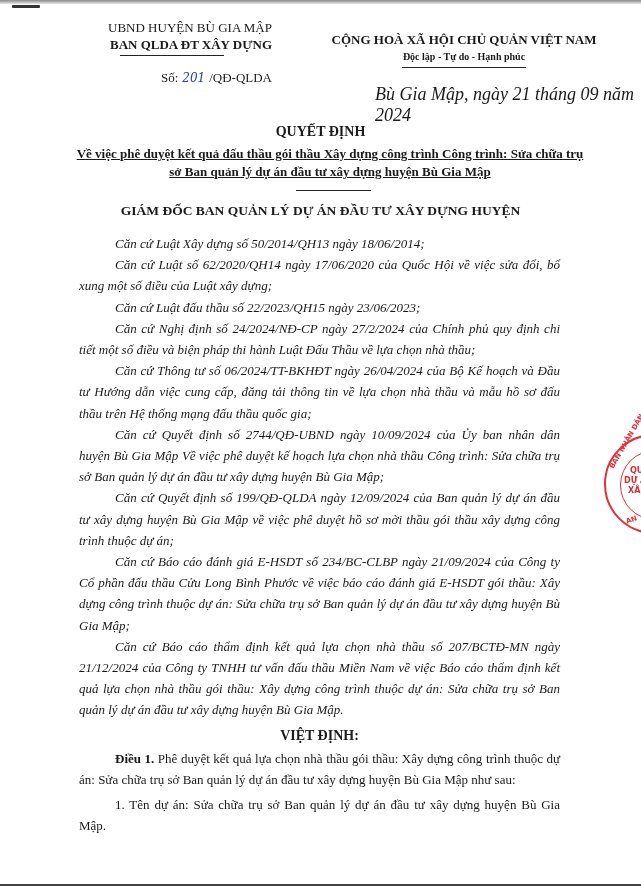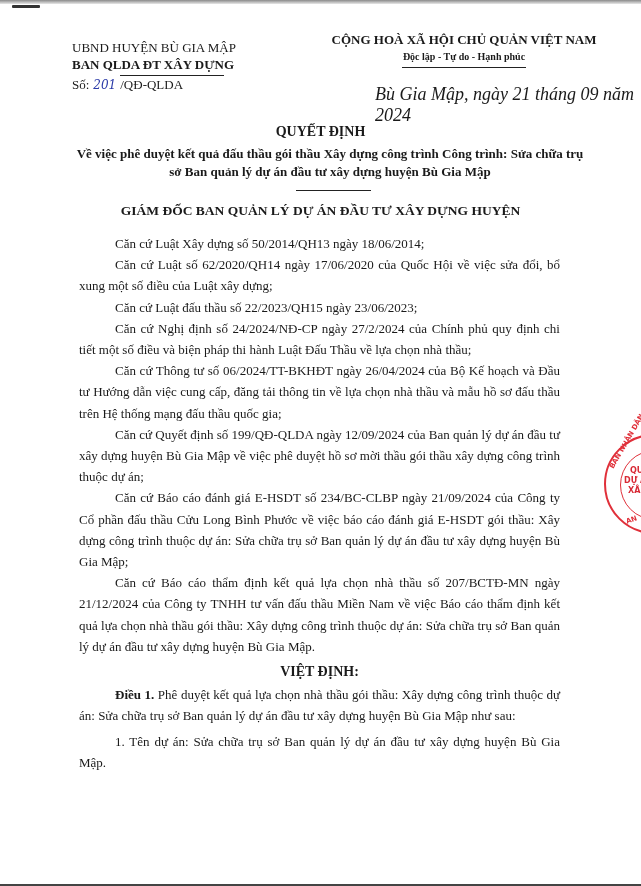--- a/index.html
+++ b/index.html
@@ -15,61 +15,61 @@
   }
   .top-mark {
     position: absolute; left: 12px; top: 5px; width: 28px; height: 3px;
     background: #333; border-radius: 1px;
   }
   .bottom-bar {
     position: absolute; left: 0; top: 884px; width: 641px; height: 2px;
     background: #444;
   }
   .header-left {
-    position: absolute; left: 72px; top: 39px; width: 200px; text-align: left;
+    position: absolute; left: 72px; top: 19px; width: 200px; text-align: right;
     font-size: 13px; line-height: 17px;
   }
   .header-left .agency { font-weight: normal; letter-spacing: 0; }
   .header-left .unit { font-weight: bold; }
   .header-left .rule { width: 104px; height: 1px; background: #222; margin: 2px auto 0; }
-  .header-left .number { font-size: 13px; }
+  .header-left .number { margin-top: 13px; font-size: 13px; }
   .handwritten { color: #2a3aa8; font-family: "DejaVu Serif", serif; font-style: italic; font-size: 12px; margin: 0 4px; }
 
   .header-right {
     position: absolute; left: 294px; top: 31px; width: 340px; text-align: center;
     font-size: 13px; line-height: 17px; font-weight: bold;
   }
   .header-right .motto { font-size: 10px; }
   .header-right .rule { width: 124px; height: 1px; background: #222; margin: 2px auto 0; }
   .date-line {
     position: absolute; left: 375px; top: 84px; font-style: italic; font-size: 18px;
   }
 
   .title {
     position: absolute; left: 0; width: 641px; top: 124px; text-align: center;
     font-weight: bold; font-size: 14px;
   }
   .subject {
     position: absolute; left: 70px; width: 520px; top: 145px; text-align: center;
-    font-weight: bold; font-size: 13px; line-height: 18px;
+    font-weight: bold; font-size: 13px; line-height: 18px; text-decoration: underline;
   }
   .subject-rule {
     position: absolute; left: 296px; top: 190px; width: 75px; height: 1px; background: #222;
   }
   .authority {
     position: absolute; left: 0; width: 641px; top: 203px; text-align: center;
     font-weight: bold; font-size: 13.5px;
   }
 
   .body {
     position: absolute; left: 79px; top: 233px; width: 481px;
     font-size: 13px; line-height: 21.2px; text-align: justify;
   }
   .body p { margin: 0; text-indent: 36px; }
-  .body p.basis { }
+  .body p.basis { font-style: italic; }
   .body .decide {
     text-align: center; text-indent: 0; font-weight: bold; font-size: 14px;
     margin: 4px 0 2px;
   }
   .body p.art { font-style: normal; }
   .body p.art b { font-weight: bold; }
   .body p.item { margin-top: 4px; }
 
   .stamp {
     position: absolute; left: 604px; top: 434px; width: 100px; height: 100px;
@@ -114,20 +114,21 @@
 <div class="subject">Về việc phê duyệt kết quả đấu thầu gói thầu Xây dựng công trình Công trình: Sửa chữa trụ sở Ban quản lý dự án đầu tư xây dựng huyện Bù Gia Mập</div>
 <div class="subject-rule"></div>
 <div class="authority">GIÁM ĐỐC BAN QUẢN LÝ DỰ ÁN ĐẦU TƯ XÂY DỰNG HUYỆN</div>
 
 <div class="body">
   <p class="basis">Căn cứ Luật Xây dựng số 50/2014/QH13 ngày 18/06/2014;</p>
   <p class="basis">Căn cứ Luật số 62/2020/QH14 ngày 17/06/2020 của Quốc Hội về việc sửa đổi, bổ xung một số điều của Luật xây dựng;</p>
   <p class="basis">Căn cứ Luật đấu thầu số 22/2023/QH15 ngày 23/06/2023;</p>
   <p class="basis">Căn cứ Nghị định số 24/2024/NĐ-CP ngày 27/2/2024 của Chính phủ quy định chi tiết một số điều và biện pháp thi hành Luật Đấu Thầu về lựa chọn nhà thầu;</p>
   <p class="basis">Căn cứ Thông tư số 06/2024/TT-BKHĐT ngày 26/04/2024 của Bộ Kế hoạch và Đầu tư Hướng dẫn việc cung cấp, đăng tải thông tin về lựa chọn nhà thầu và mẫu hồ sơ đấu thầu trên Hệ thống mạng đấu thầu quốc gia;</p>
+  <p class="basis">Căn cứ Quyết định số 2744/QĐ-UBND ngày 10/09/2024 của Ủy ban nhân dân huyện Bù Gia Mập Về việc phê duyệt kế hoạch lựa chọn nhà thầu Công trình: Sửa chữa trụ sở Ban quản lý dự án đầu tư xây dựng huyện Bù Gia Mập;</p>
   <p class="basis">Căn cứ Quyết định số 199/QĐ-QLDA ngày 12/09/2024 của Ban quản lý dự án đầu tư xây dựng huyện Bù Gia Mập về việc phê duyệt hồ sơ mời thầu gói thầu xây dựng công trình thuộc dự án;</p>
   <p class="basis">Căn cứ Báo cáo đánh giá E-HSDT số 234/BC-CLBP ngày 21/09/2024 của Công ty Cổ phần đấu thầu Cửu Long Bình Phước về việc báo cáo đánh giá E-HSDT gói thầu: Xây dựng công trình thuộc dự án: Sửa chữa trụ sở Ban quản lý dự án đầu tư xây dựng huyện Bù Gia Mập;</p>
   <p class="basis">Căn cứ Báo cáo thẩm định kết quả lựa chọn nhà thầu số 207/BCTĐ-MN ngày 21/12/2024 của Công ty TNHH tư vấn đấu thầu Miền Nam về việc Báo cáo thẩm định kết quả lựa chọn nhà thầu gói thầu: Xây dựng công trình thuộc dự án: Sửa chữa trụ sở Ban quản lý dự án đầu tư xây dựng huyện Bù Gia Mập.</p>
   <p class="decide">VIỆT ĐỊNH:</p>
   <p class="art"><b>Điều 1.</b><span> Phê duyệt kết quả lựa chọn nhà thầu gói thầu: Xây dựng công trình thuộc dự án: Sửa chữa trụ sở Ban quản lý dự án đầu tư xây dựng huyện Bù Gia Mập như sau:</span></p>
   <p class="art item">1. Tên dự án: Sửa chữa trụ sở Ban quản lý dự án đầu tư xây dựng huyện Bù Gia Mập.</p>
 </div>
 
 <div class="stamp">
   <div class="inner"></div>

